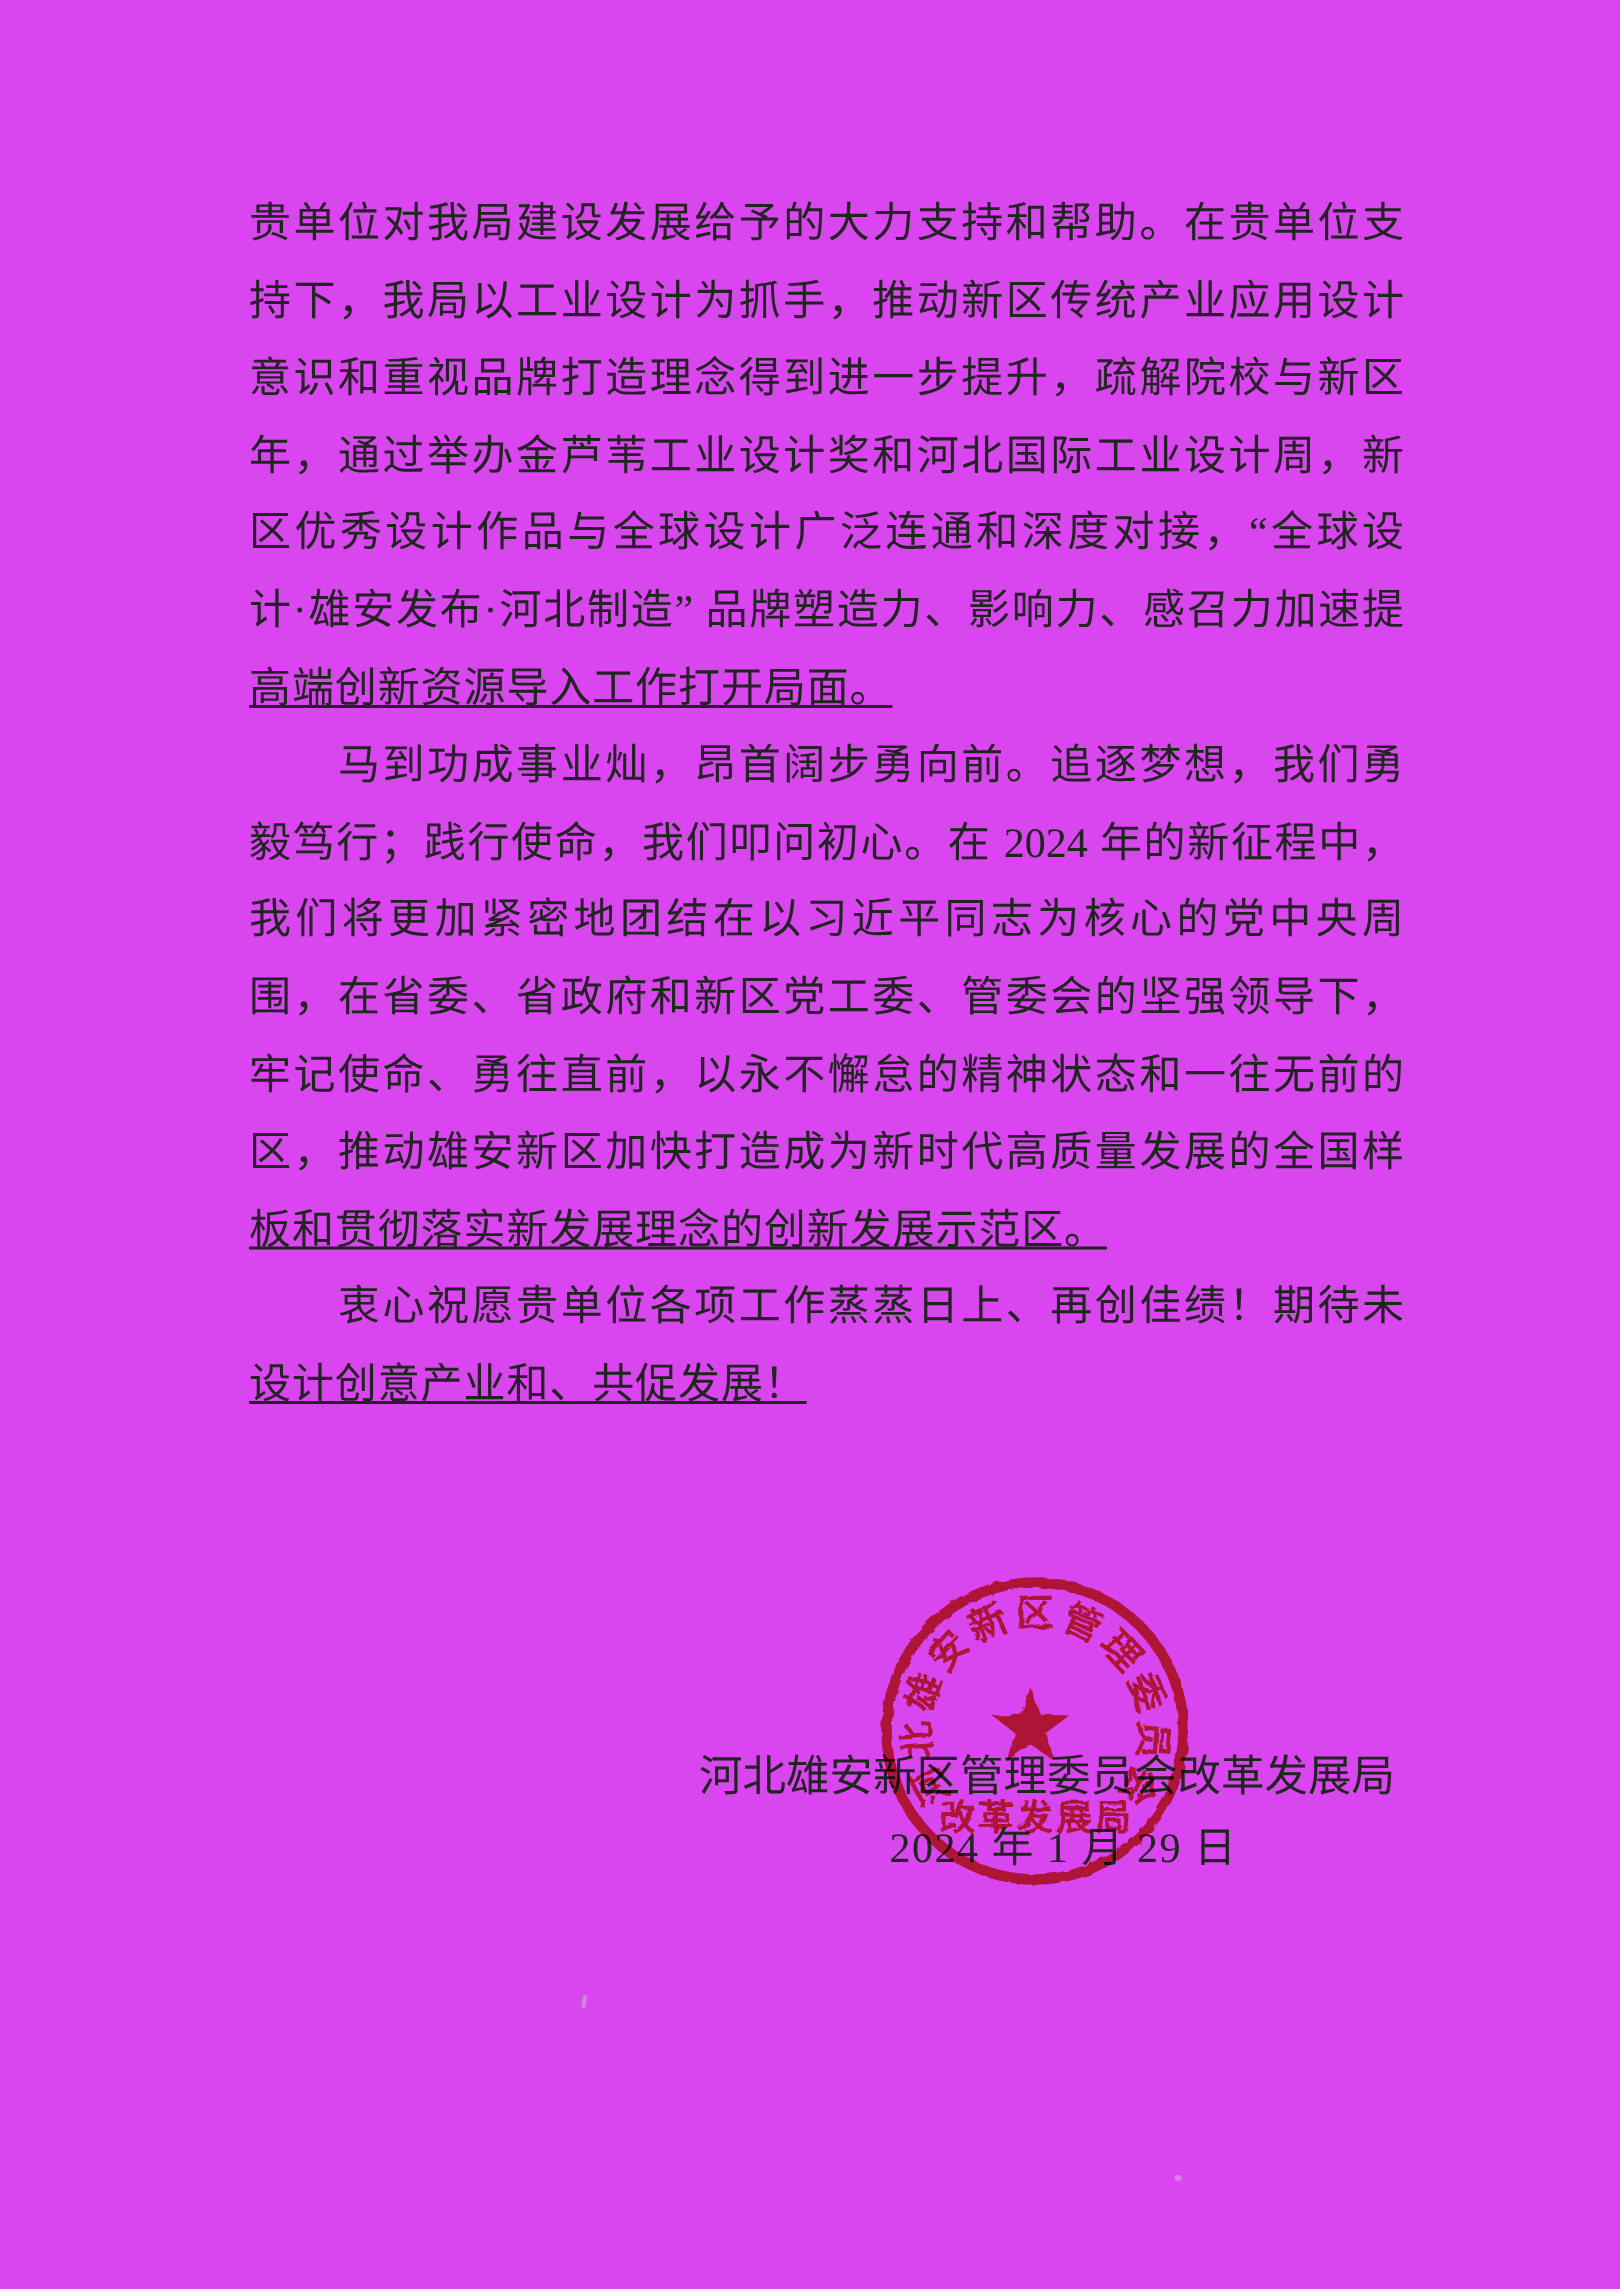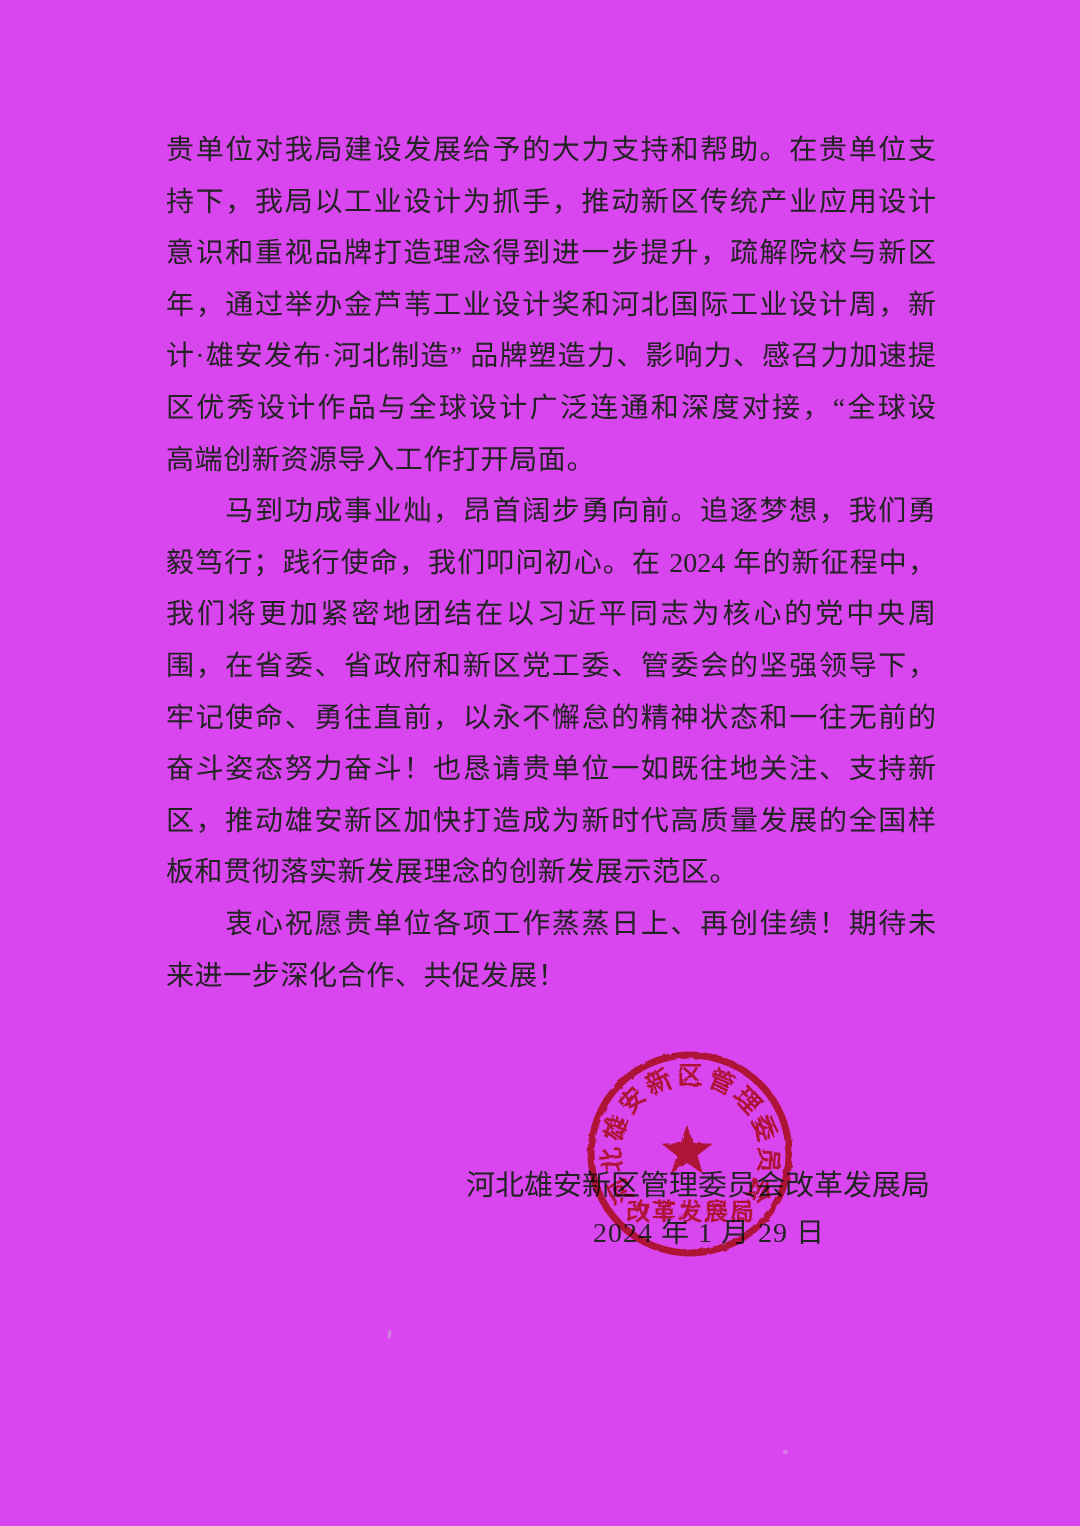--- a/index.html
+++ b/index.html
@@ -31,20 +31,21 @@
   .line {
     white-space: pre;
     text-align: justify;
     text-align-last: justify;
     height: 51.6px;
   }
   .line.short {
     text-align: center;
     text-align-last: left;
     letter-spacing: 0.6px;
+    text-decoration: underline;
   }
   
   .signature {
     position: absolute;
     top: 1166px;
     right: 150px;
     font-size: 29px;
     line-height: 38px;
     color: #232323;
     white-space: pre;
@@ -106,33 +107,32 @@
 </head>
 <body>
 
 <div class="page">
 
   <div class="doc-body">
     <div class="line">贵单位对我局建设发展给予的大力支持和帮助。在贵单位支</div>
     <div class="line">持下，我局以工业设计为抓手，推动新区传统产业应用设计</div>
     <div class="line">意识和重视品牌打造理念得到进一步提升，疏解院校与新区</div>
     <div class="line">年，通过举办金芦苇工业设计奖和河北国际工业设计周，新</div>
+    <div class="line">区优秀设计作品与全球设计广泛连通和深度对接，“全球设</div>
     <div class="line">计·雄安发布·河北制造” 品牌塑造力、影响力、感召力加速提</div>
-    <div class="line">区优秀设计作品与全球设计广泛连通和深度对接，“全球设</div>
     <div class="line short">高端创新资源导入工作打开局面。</div>
     <div class="line">　　马到功成事业灿，昂首阔步勇向前。追逐梦想，我们勇</div>
     <div class="line">毅笃行；践行使命，我们叩问初心。在 2024 年的新征程中，</div>
     <div class="line">我们将更加紧密地团结在以习近平同志为核心的党中央周</div>
     <div class="line">围，在省委、省政府和新区党工委、管委会的坚强领导下，</div>
     <div class="line">牢记使命、勇往直前，以永不懈怠的精神状态和一往无前的</div>
-    <div class="line">奋斗姿态努力奋斗！也恳请贵单位一如既往地关注、支持新</div>
     <div class="line">区，推动雄安新区加快打造成为新时代高质量发展的全国样</div>
     <div class="line short">板和贯彻落实新发展理念的创新发展示范区。</div>
     <div class="line">　　衷心祝愿贵单位各项工作蒸蒸日上、再创佳绩！期待未</div>
-    <div class="line short">来进一步深化合作、共促发展！</div>
+    <div class="line short">设计创意产业和、共促发展！</div>
   </div>
 
   <div class="signature">河北雄安新区管理委员会改革发展局</div>
 
   <div class="doc-date">2024 年 1 月 29 日</div>
 
   <svg class="seal" viewBox="-110 -110 220 220" xmlns="http://www.w3.org/2000/svg">
     <defs>
       <filter id="rough" x="-15%" y="-15%" width="130%" height="130%">
         <feTurbulence type="fractalNoise" baseFrequency="0.13" numOctaves="2" seed="7" result="n"></feTurbulence>

